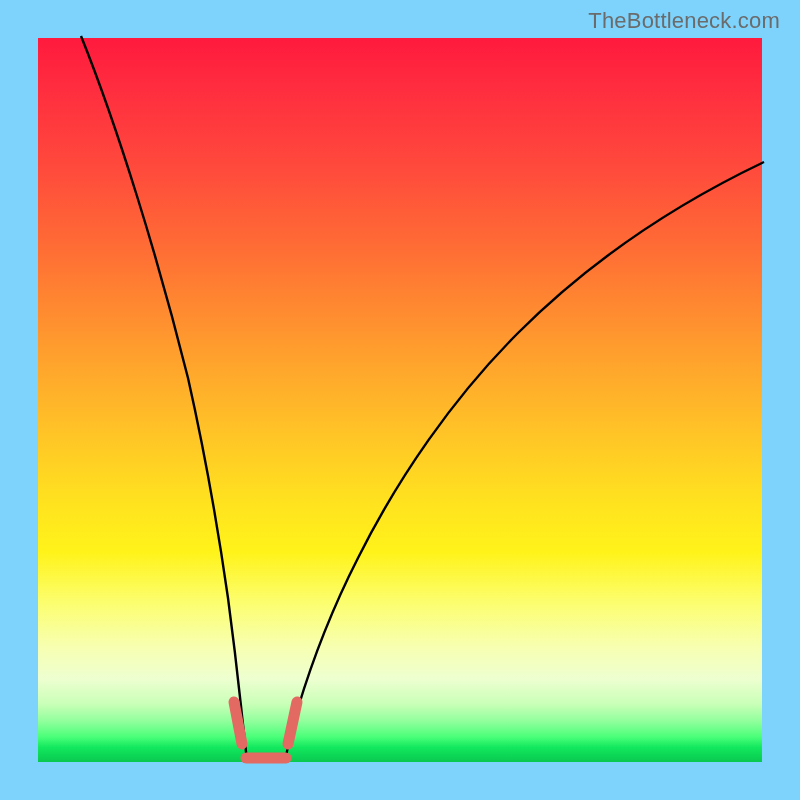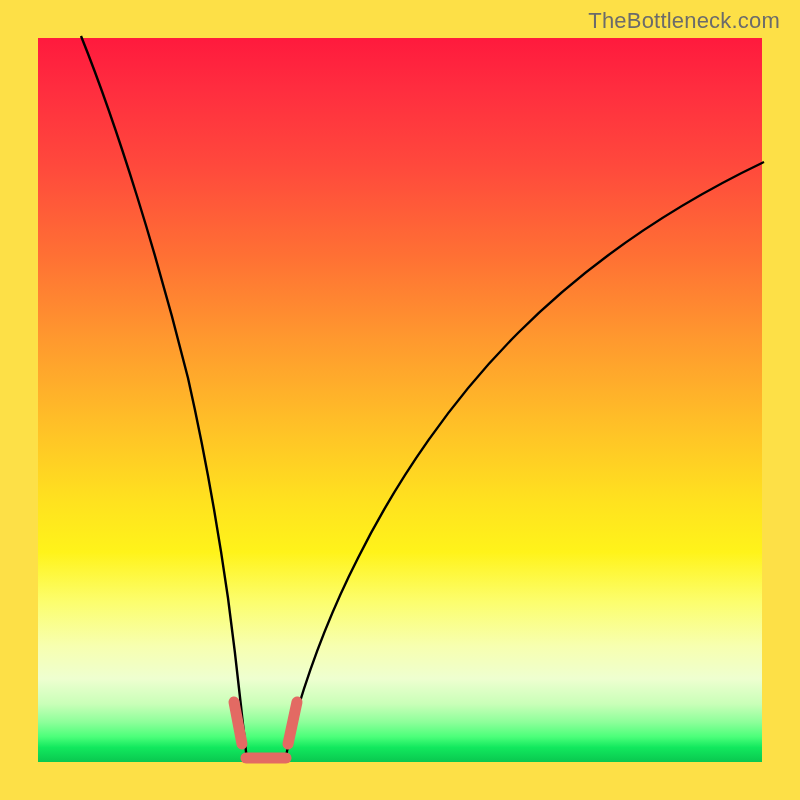--- a/index.html
+++ b/index.html
@@ -10,21 +10,21 @@
     background: #000;
     overflow: hidden;
     font-family: Arial, Helvetica, sans-serif;
   }
   .frame {
     position: absolute;
     left: 0;
     top: 0;
     width: 800px;
     height: 800px;
-    background: #fde047;
+    background: #7dd3fc;
   }
   .plot {
     position: absolute;
     left: 38px;
     top: 38px;
     width: 724px;
     height: 724px;
     
     background: linear-gradient(to bottom,
       #ff1a3d 0%,

